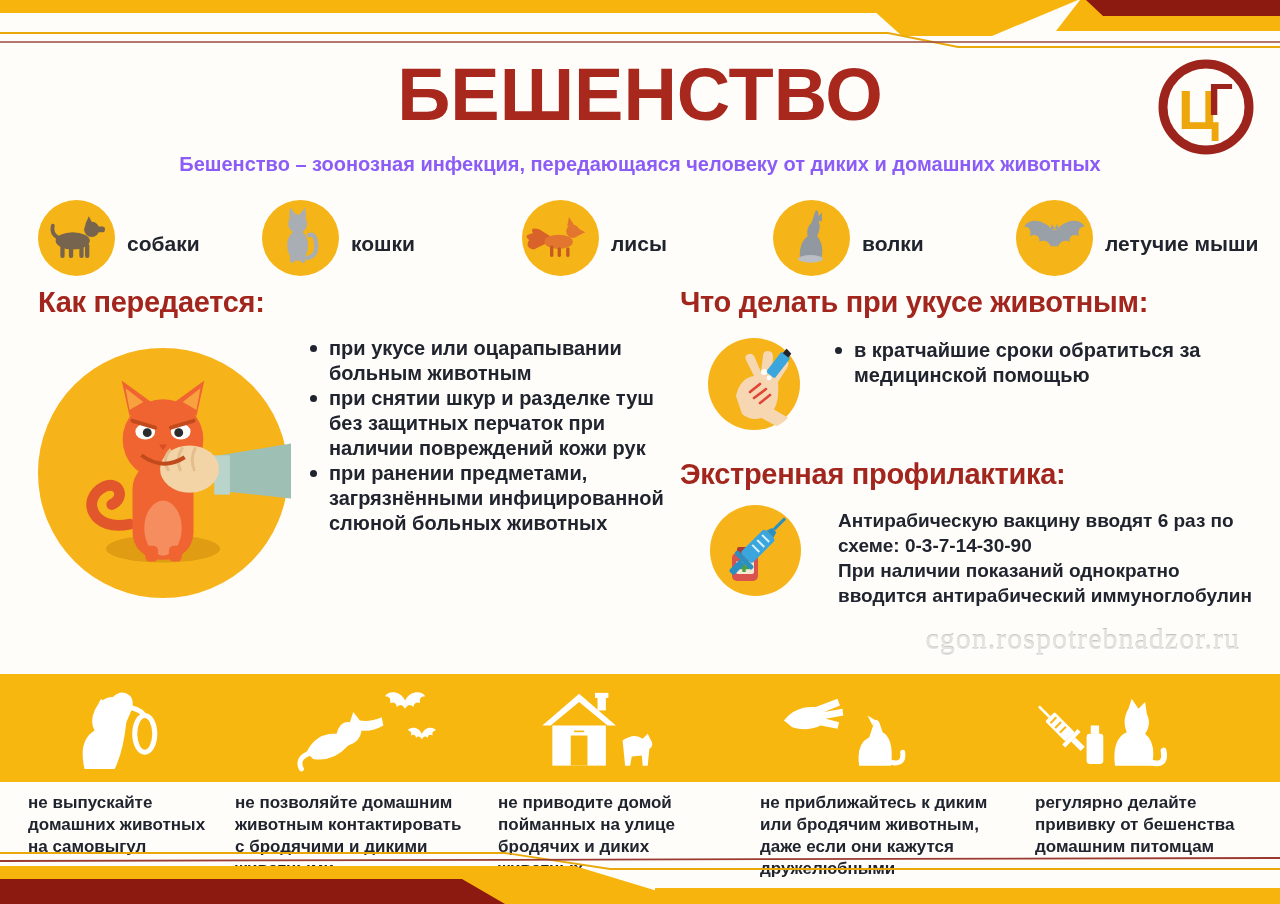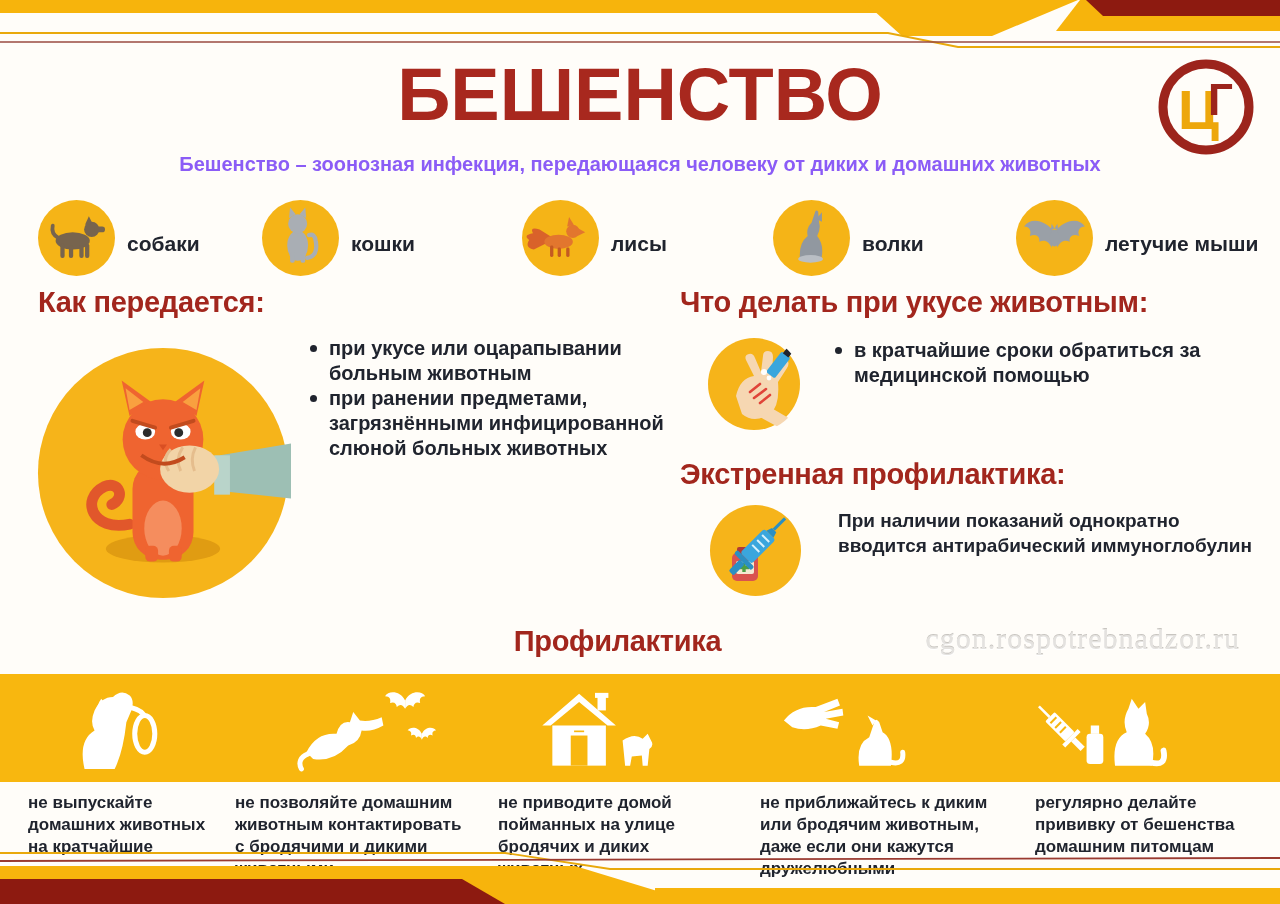--- a/index.html
+++ b/index.html
@@ -160,20 +160,21 @@
     <polygon points="126,101 134,101 130,107" fill="#d94f23"></polygon>
     <polygon points="188,112 260,100 260,156 186,148" fill="#9dbfb4"></polygon>
     <rect x="182" y="112" width="16" height="40" fill="#b9d4ca"></rect>
     <ellipse cx="157" cy="126" rx="30" ry="24" fill="#f2d4a7"></ellipse>
     <path d="M138,106 q-10,10 -2,22 M150,104 q-8,12 -2,24 M163,104 q-6,12 -1,24" stroke="#e5bd8d" stroke-width="3" fill="none"></path>
     <path d="M108,112 Q130,128 152,114" stroke="#c24b1e" stroke-width="4" fill="none"></path>
   </svg>
 
   <ul class="blt abs" style="left:305px;top:336px;width:382px;">
     <li>при укусе или оцарапывании больным животным</li>
+    <li>при снятии шкур и разделке туш без защитных перчаток при наличии повреждений кожи рук</li>
     <li>при ранении предметами, загрязнёнными инфицированной слюной больных животных</li>
   </ul>
 
   <div class="abs sec-h" style="left:680px;top:286px;">Что делать при укусе животным:</div>
 
   <svg class="abs circ-icon" style="left:706px;top:336px;" width="96" height="96" viewBox="0 0 96 96">
     <circle cx="48" cy="48" r="46" fill="#f6b41a"></circle>
     <g fill="#f6d7b2">
       <path d="M30,60 Q34,42 48,40 L40,24 q-2,-5 3,-6 q4,-1 6,4 l6,14 2,-16 q0,-5 5,-5 q5,0 5,6 l-1,16 8,-12 q3,-4 7,-1 q3,3 0,8 l-9,14 Q74,70 64,78 Q48,88 36,78 Z"></path>
       <path d="M62,70 L86,84 L74,92 L52,80 Z"></path>
@@ -203,24 +204,24 @@
       <rect x="48" y="6" width="3" height="16" fill="#2b8fc2"></rect>
       <polygon points="47,22 53,22 55,28 45,28" fill="#2b8fc2"></polygon>
       <rect x="42" y="28" width="16" height="34" rx="3" fill="#3aa6dd"></rect>
       <path d="M45,34 h10 M45,41 h10 M45,48 h10" stroke="#d9f1fb" stroke-width="2"></path>
       <rect x="38" y="62" width="24" height="5" rx="2" fill="#2b8fc2"></rect>
       <rect x="46.5" y="67" width="7" height="16" rx="2" fill="#2b8fc2"></rect>
     </g>
   </svg>
 
   <div class="abs em-text" style="left:838px;top:508px;width:424px;">
+    <p>Антирабическую вакцину вводят 6 раз по схеме: 0-3-7-14-30-90</p>
     <p>При наличии показаний однократно вводится антирабический иммуноглобулин</p>
   </div>
 
-  <div class="abs sec-h" style="left:0;right:45px;top:625px;text-align:center;">Профилактика</div>
   <div class="abs watermark">cgon.rospotrebnadzor.ru</div>
 
   <div class="abs band">
 
     <svg class="tipicon" style="left:48px;" width="140" height="92" viewBox="0 0 160 110">
       <g fill="#ffffff">
         <path d="M40,104 Q32,70 52,58 Q46,48 52,34 Q60,18 74,18 Q84,8 94,16 Q100,22 96,34 L90,48 Q86,84 76,104 Z"></path>
         <path d="M60,20 Q50,34 60,48 Q66,38 66,28 Z"></path>
         <ellipse cx="112" cy="62" rx="12" ry="22" fill="none" stroke="#ffffff" stroke-width="6"></ellipse>
         <path d="M94,30 Q110,34 112,42" stroke="#ffffff" stroke-width="6" fill="none"></path>
@@ -271,21 +272,21 @@
         <rect x="67" y="52" width="10" height="10"></rect>
         <path d="M96,100 Q92,68 110,60 Q104,46 112,32 L116,20 L124,32 L132,24 L134,38 Q140,50 132,62 Q146,74 140,100 Z"></path>
         <path d="M138,96 Q158,102 154,82" stroke="#ffffff" stroke-width="7" fill="none" stroke-linecap="round"></path>
       </g>
       <g transform="rotate(-45 40 62)">
         <path d="M34,38 h10 M34,46 h10 M34,54 h10" stroke="#f8b70f" stroke-width="2.4"></path>
       </g>
     </svg>
   </div>
 
-  <div class="caption" style="left:28px;width:200px;">не выпускайте домашних животных на кратчайшие</div>
+  <div class="caption" style="left:28px;width:200px;">не выпускайте домашних животных на самовыгул</div>
   <div class="caption" style="left:235px;width:232px;">не позволяйте домашним животным контактировать с бродячими и дикими животными</div>
   <div class="caption" style="left:498px;width:232px;">не приводите домой пойманных на улице бродячих и диких животных</div>
   <div class="caption" style="left:760px;width:236px;">не приближайтесь к диким или бродячим животным, даже если они кажутся дружелюбными</div>
   <div class="caption" style="left:1035px;width:215px;">регулярно делайте прививку от бешенства домашним питомцам</div>
 
   <svg class="abs" style="left:0;top:850px;" width="1280" height="54" viewBox="0 0 1280 54">
     <path d="M0,3 H505 L610,19 H1280" stroke="#e9a90b" stroke-width="1.8" fill="none"></path>
     <path d="M0,11 L1280,8" stroke="#9a3a30" stroke-width="1.8" fill="none"></path>
     <polygon fill="#f7b40c" points="0,16 575,16 700,54 0,54"></polygon>
     <polygon fill="#f7b40c" points="655,38 1280,38 1280,54 655,54"></polygon>

